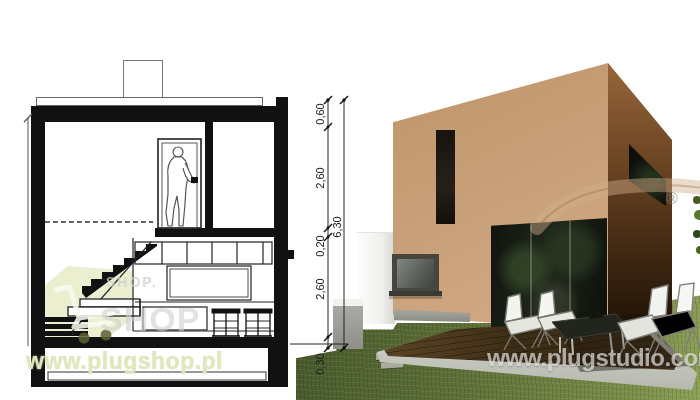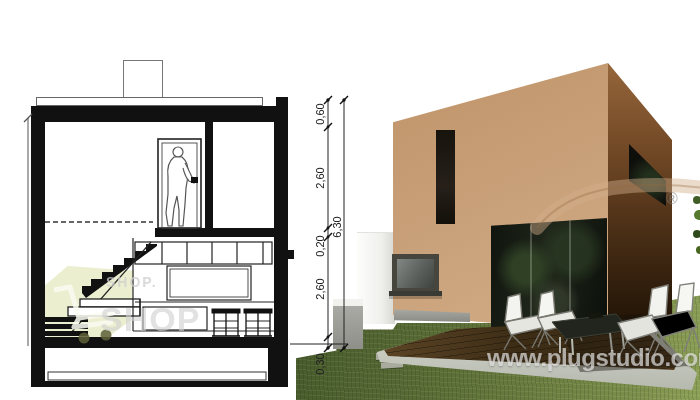--- a/index.html
+++ b/index.html
@@ -285,16 +285,17 @@
 
   <span class="dimlabel" style="left:320px;top:114px;">0,60</span>
   <span class="dimlabel" style="left:320px;top:178px;">2,60</span>
   <span class="dimlabel" style="left:320px;top:246px;">0,20</span>
   <span class="dimlabel" style="left:320px;top:289px;">2,60</span>
   <span class="dimlabel" style="left:320px;top:364px;">0,30</span>
   <span class="dimlabel" style="left:337px;top:227px;">6,30</span>
 
   <span class="wm-plug-top">SHOP.</span>
   <span class="wm-plug-main">SHOP</span>
+  <span class="wm-shop-url">www.plugshop.pl</span>
   <span class="wm-studio-url">www.plugstudio.com</span>
   <span class="wm-reg">®</span>
 
 </div>
 
 </body></html>

